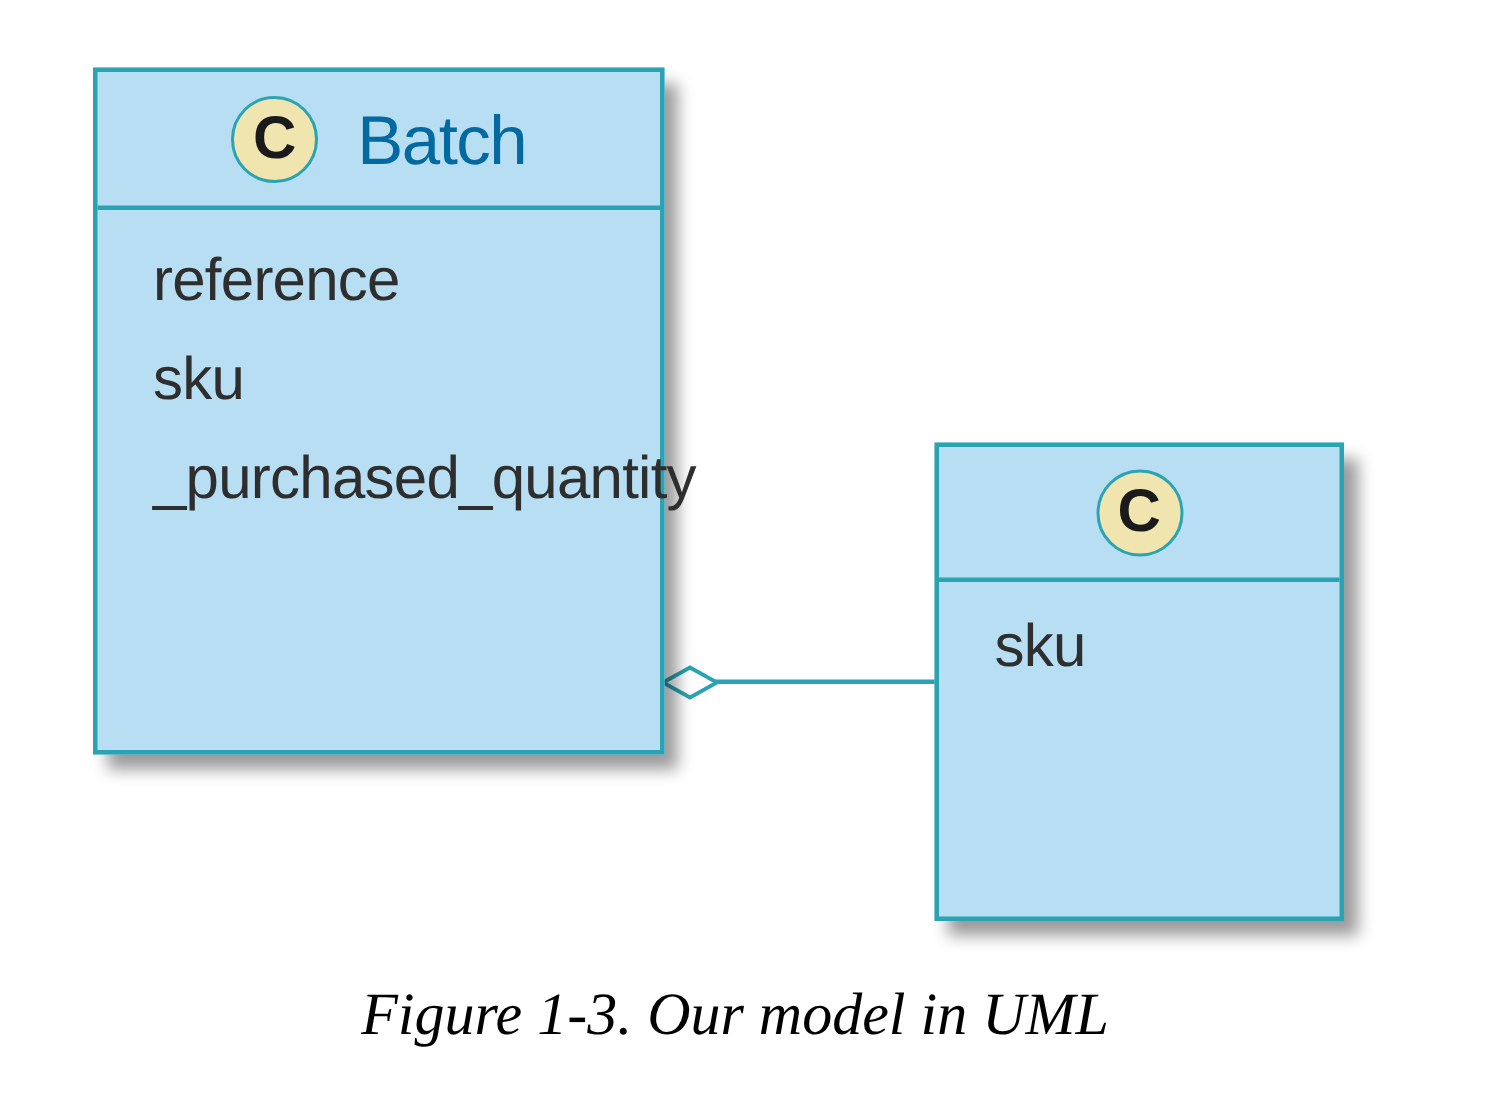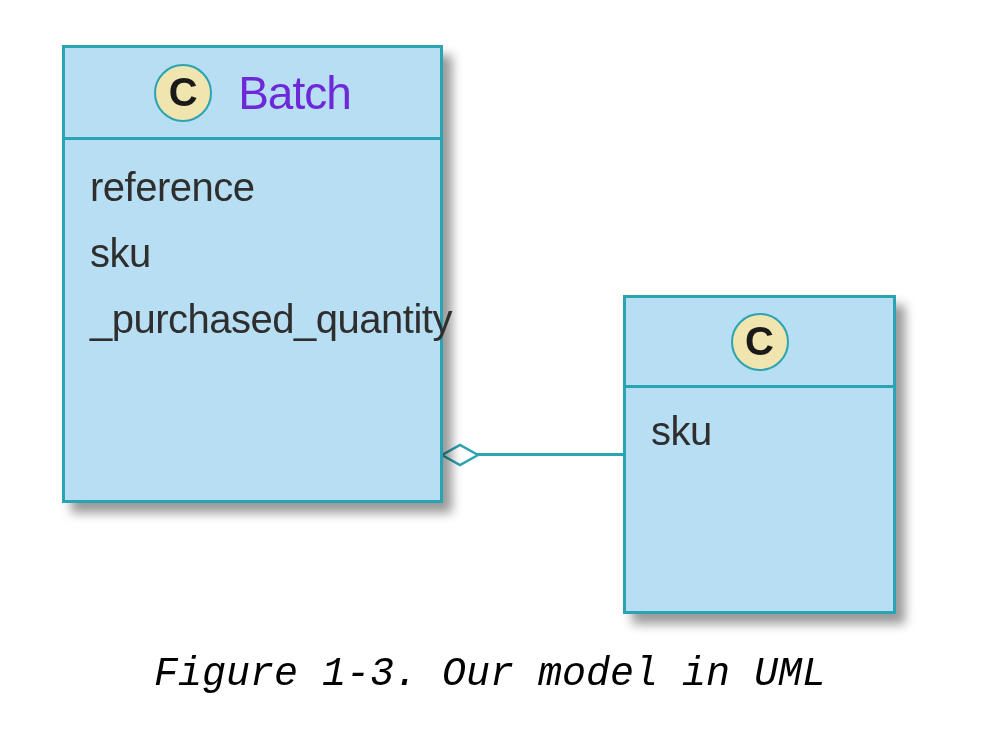--- a/index.html
+++ b/index.html
@@ -31,41 +31,41 @@
   .orderline-box .class-header{height:90px;gap:18px;}
 
   .badge{
     width:58px;height:58px;border-radius:50%;
     background:var(--badge-fill);
     border:2px solid var(--box-border);
     display:flex;align-items:center;justify-content:center;
     font-size:40px;font-weight:bold;color:#1a1a1a;flex:0 0 auto;
   }
   .class-title{
-    font-size:46px;color:#6d28d9;letter-spacing:-1px;white-space:nowrap;
+    font-size:46px;color:#0369a1;letter-spacing:-1px;white-space:nowrap;
   }
 
-  .class-attrs{padding:10px 0 0 25px;}
+  .class-attrs{padding:10px 0 0 25px;margin-left:12px;}
   .batch-box .class-attrs{padding-top:14px;}
   .attr{
     font-size:40px;line-height:66px;color:var(--text);
     letter-spacing:-0.5px;white-space:nowrap;
   }
 
   .connector-line{
     position:absolute;left:455px;top:453px;width:170px;height:3px;
     background:var(--box-border);
   }
   .diamond{position:absolute;left:440px;top:443px;width:40px;height:24px;}
   .diamond polygon{fill:#ffffff;stroke:var(--box-border);stroke-width:2.5;}
 
   .caption{
     position:absolute;left:0;top:652px;width:980px;
     text-align:center;
-    font-family:Liberation Mono, monospace;
+    font-family:Liberation Serif, serif;
     font-style:italic;font-size:40px;color:var(--caption);
   }
 </style>
 </head>
 <body>
 
 <div class="stage">
 
   <div class="connector-line"></div>
   <svg class="diamond" viewBox="0 0 40 24">

